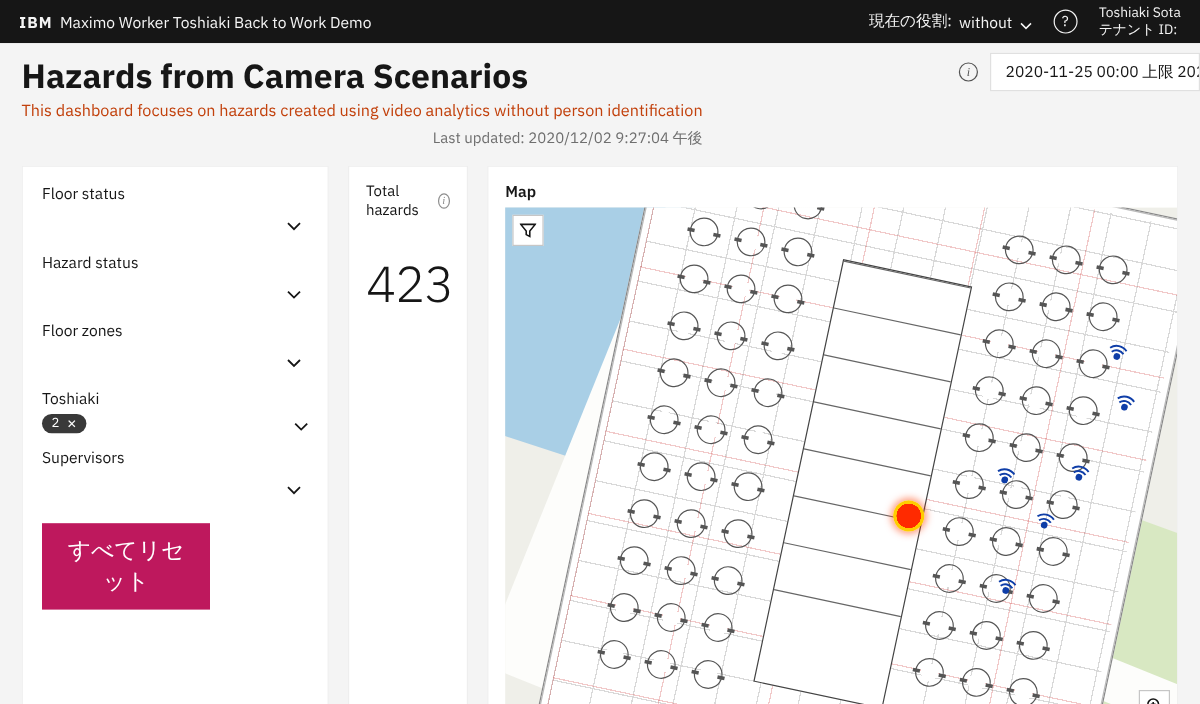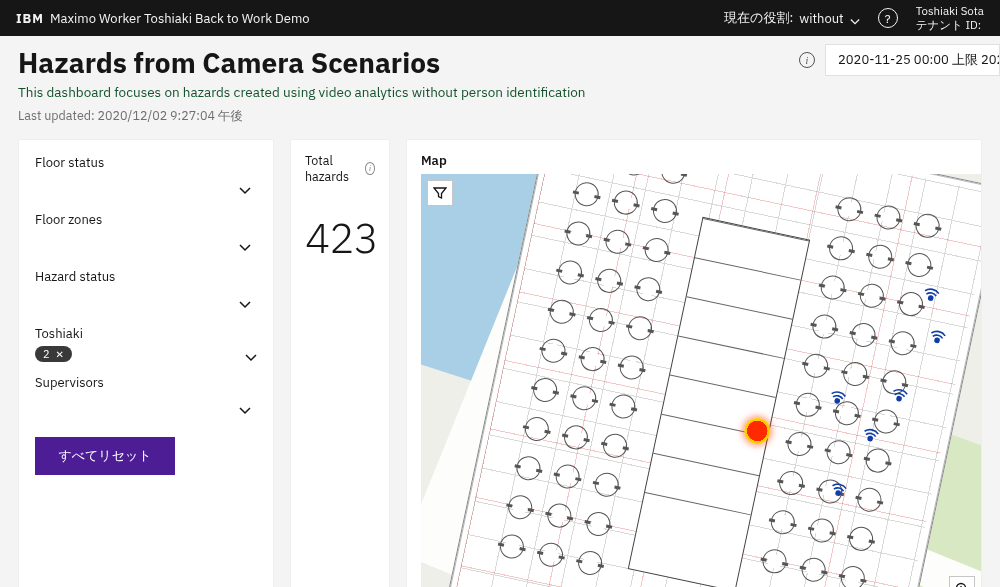--- a/index.html
+++ b/index.html
@@ -12,41 +12,41 @@
   .role-picker { display:flex; align-items:flex-end; gap:6px; cursor:pointer; margin-right:18px; }
   .help-btn { width:20px; height:20px; border:1.5px solid #f4f4f4; border-radius:50%; display:flex; align-items:center; justify-content:center; font-size:12px; cursor:pointer; margin-right:18px;}
   .userbox { font-size:11.5px; line-height:1.2; text-align:left; white-space:nowrap; overflow:hidden; }
   .chev { width:10px; height:10px; }
   .chev svg { display:block; }
 
   
   .page { background:#f4f4f4; height:calc(587px - 36px); padding:8px 18px 0 18px; position:relative; }
   .title-row { display:flex; align-items:flex-start; }
   .title-row h1 { font-size:28px; font-weight:700; color:#161616; margin-bottom:2px; }
-  .subtitle { font-size:13.5px; color:#14532d; }
-  .last-updated { font-size:12.5px; color:#6f6f6f; margin-top:6px; }
+  .subtitle { font-size:13.5px; color:#c2410c; }
+  .last-updated { font-size:12.5px; color:#6f6f6f; margin-top:6px;text-align:right; }
   .date-range { position:absolute; top:8px; right:0; display:flex; align-items:center; gap:10px; }
   .info-icon-sm { width:16px; height:16px; border:1px solid #525252; border-radius:50%; display:flex; align-items:center; justify-content:center; font-size:10px; font-style:italic; font-family:serif; color:#525252; }
   .date-pill { background:#fff; border:1px solid #e0e0e0; padding:6px 12px; font-size:13px; color:#161616; white-space:nowrap; overflow:hidden; max-width:175px; }
 
   
   .grid { display:flex; gap:16px; margin-top:14px; height:470px; }
   .card { background:#fff; border:1px solid #eee; }
   .sidebar { width:256px; padding:14px 16px 16px 16px; display:flex; flex-direction:column; }
   .stat  { width:100px; padding:12px 14px; }
   .mapcard { flex:1; padding:12px 0 0 14px; position:relative; overflow:hidden; }
 
   .sidebar .grp-title { font-size:13px; font-weight:600; color:#161616; margin-bottom:8px; }
   .filter { margin-bottom:12px; }
   .filter-label { font-size:13px; color:#161616; margin-bottom:4px; }
   .filter-drop { height:24px; display:flex; align-items:center; justify-content:flex-end; padding-right:6px; cursor:pointer; }
   .chip-row { display:flex; align-items:center; justify-content:space-between; }
   .chip { background:#393939; color:#fff; font-size:11px; border-radius:10px; padding:1px 8px; display:inline-flex; align-items:center; gap:6px; }
   .chip .x { font-size:10px; cursor:pointer; }
-  .reset-btn { background:#4c1d95; color:#fff; font-size:13px; padding:10px 16px; border:none; cursor:pointer; width:140px; margin-top:6px; text-align:center; }
+  .reset-btn { background:#be185d; color:#fff; font-size:19px; padding:10px 16px; border:none; cursor:pointer; width:140px; margin-top:6px; text-align:center; }
 
   .stat .stat-title { font-size:12.5px; color:#161616; display:flex; align-items:center; gap:4px; }
   .stat .big { font-size:42px; font-weight:300; color:#161616; margin-top:26px; letter-spacing:-1px;}
 
   .map-title { font-size:13px; font-weight:600; color:#161616; margin-bottom:6px; }
   .map-viewport { position:absolute; left:14px; right:0; top:34px; bottom:0; background:#efefe9; overflow:hidden; }
   .map-filter-btn { position:absolute; left:6px; top:6px; width:26px; height:26px; background:#fff; border:1px solid #c6c6c6; display:flex; align-items:center; justify-content:center; cursor:pointer; z-index:5; }
   .zoom-in { position:absolute; right:6px; bottom:6px; width:26px; height:26px; background:#fff; border:1px solid #c6c6c6; display:flex; align-items:center; justify-content:center; cursor:pointer; z-index:5; }
 
   
@@ -118,30 +118,30 @@
       <div class="filter">
         <div class="filter-label">Floor status</div>
         <div class="filter-drop">
             <span class="chev-down"><svg viewBox="0 0 12 12">
                 <path d="M1 3 L6 8 L11 3" stroke="#161616" stroke-width="1.5" fill="none"></path>
               </svg></span>
           </div>
       </div>
 
       <div class="filter">
-        <div class="filter-label">Floor zones</div>
+        <div class="filter-label">Hazard status</div>
         <div class="filter-drop">
             <span class="chev-down"><svg viewBox="0 0 12 12">
                 <path d="M1 3 L6 8 L11 3" stroke="#161616" stroke-width="1.5" fill="none"></path>
               </svg></span>
           </div>
       </div>
 
       <div class="filter">
-        <div class="filter-label">Hazard status</div>
+        <div class="filter-label">Floor zones</div>
         <div class="filter-drop">
             <span class="chev-down"><svg viewBox="0 0 12 12">
                 <path d="M1 3 L6 8 L11 3" stroke="#161616" stroke-width="1.5" fill="none"></path>
               </svg></span>
           </div>
       </div>
 
       <div class="filter">
         <div class="filter-label">Toshiaki</div>
         <div class="chip-row">

